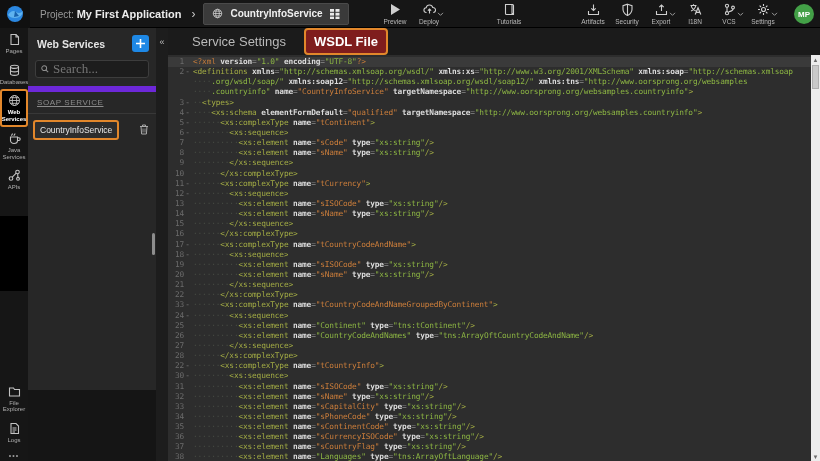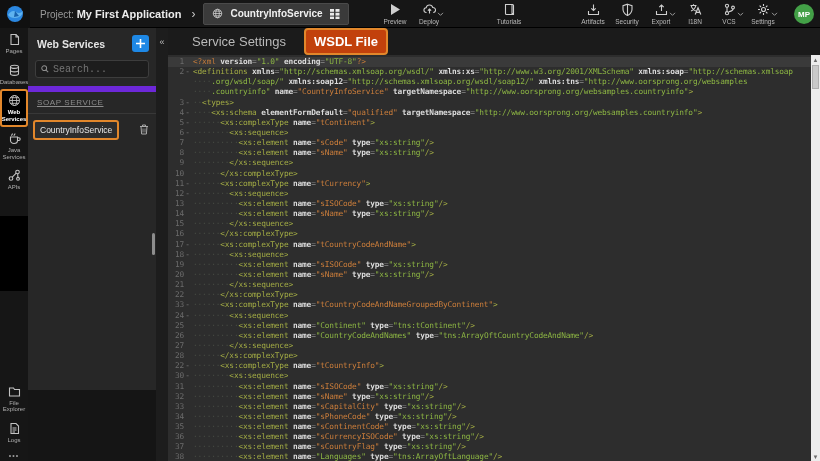--- a/index.html
+++ b/index.html
@@ -40,40 +40,40 @@
   .sb-more { position:absolute; left:0; bottom:2px; width:28px; text-align:center; color:#9a9a9a; font-size:7px; letter-spacing:1px; }
 
   
   .panel { position:absolute; left:28px; top:28px; width:128px; height:362px; background:#272727; z-index:3; }
   .panel-head { display:flex; align-items:center; justify-content:space-between; padding:7px 7px 6px 9px; }
   .panel-title { color:#e6e6e6; font-size:10.5px; font-weight:bold; }
   .add-btn { width:17px; height:17px; background:#1e88e5; border-radius:3px; color:#fff; display:flex;
     align-items:center; justify-content:center; cursor:pointer; }
   .search-box { margin:2px 7px 8px; height:18px; background:#1d1d1d; border:1px solid #3d3d3d; border-radius:3px;
     display:flex; align-items:center; padding:0 5px; gap:4px; }
-  .search-box input { background:transparent; border:0; outline:0; color:#9a9a9a; font-size:10px; width:90px;
-    font-family:Liberation Mono, monospace; }
+  .search-box input { background:transparent; border:0; outline:0; color:#9a9a9a; font-size:13px; width:90px;
+    font-family:Liberation Serif, serif; }
   .section-hdr { border-top:6px solid #6d28d9; border-bottom:1px solid #383838; color:#8b8b8b; font-size:8px;
     letter-spacing:.6px; padding:6px 9px;text-decoration:underline; }
   .svc-row { display:flex; align-items:center; justify-content:space-between; padding:6px 7px 6px 5px; }
   .svc-name { border:2px solid #e2872b; border-radius:3px; padding:3px 5px; color:#e8e8e8; font-size:8.5px;
     background:#2d2d2d; cursor:pointer; white-space:nowrap; }
   .trash { color:#a9a9a9; cursor:pointer; height:12px; }
   .panel-scroll { position:absolute; right:1px; top:205px; width:3px; height:22px; background:#8d8d8d; border-radius:2px; }
 
   
   .strip { position:absolute; left:156px; top:28px; width:12px; height:433px; background:#1d1d1d; z-index:3; }
   .collapse-btn { margin:8px auto 0; width:10px; height:12px; color:#bdbdbd; font-size:9px; text-align:center;
     cursor:pointer; line-height:12px; }
 
   
   .main { position:absolute; left:168px; top:28px; width:652px; height:433px; background:#1b1b1b; }
   .tabs { display:flex; align-items:center; height:27px; padding-left:16px; gap:10px; }
   .tab { font-size:13px; color:#b9b9b9; padding:4px 8px; cursor:pointer; }
-  .tab.active { color:#fff; font-weight:bold; border:2px solid #e2872b; border-radius:4px; background:#c2410c; }
+  .tab.active { color:#fff; font-weight:bold; border:2px solid #e2872b; border-radius:4px; background:#7f1d1d; }
 
   
   .editor { position:absolute; left:0; top:27px; width:652px; height:406px; background:#2d2d2d; overflow:hidden; }
   .code-rows { position:absolute; left:0; top:2px; right:9px; font-family:"DejaVu Sans Mono","Liberation Mono",monospace;
     font-size:7.8px; letter-spacing:-0.15px; }
   .crow { display:flex; height:10.15px; line-height:10.15px; white-space:pre; }
   .crow.hl { background:#3a3a3a; }
   .gut { width:16px; text-align:right; color:#6b6b6b; flex:0 0 16px; cursor:default; }
   .fold { width:7px; flex:0 0 7px; color:#7a7a7a; text-align:center; cursor:pointer; }
   .codeline { padding-left:2px; overflow:hidden; cursor:text; }

